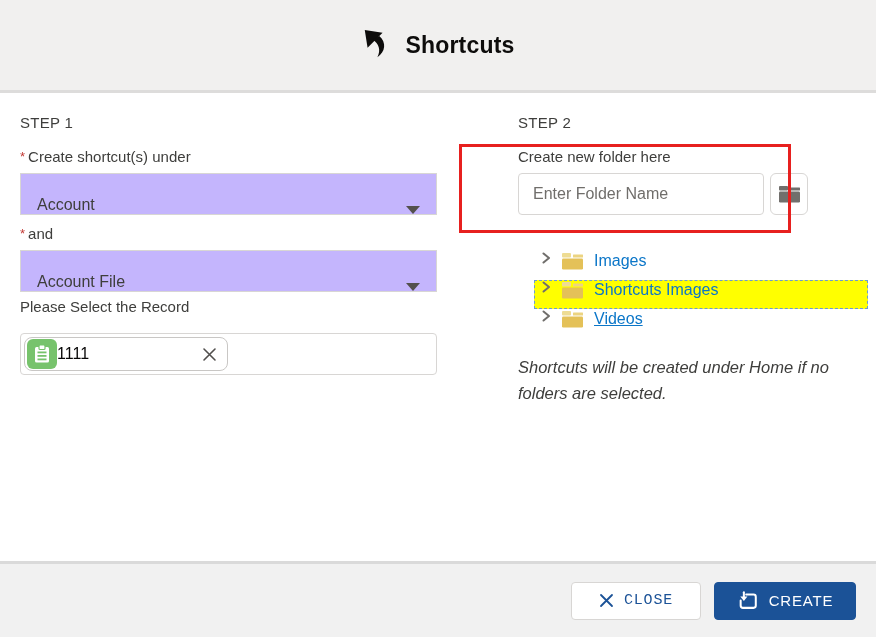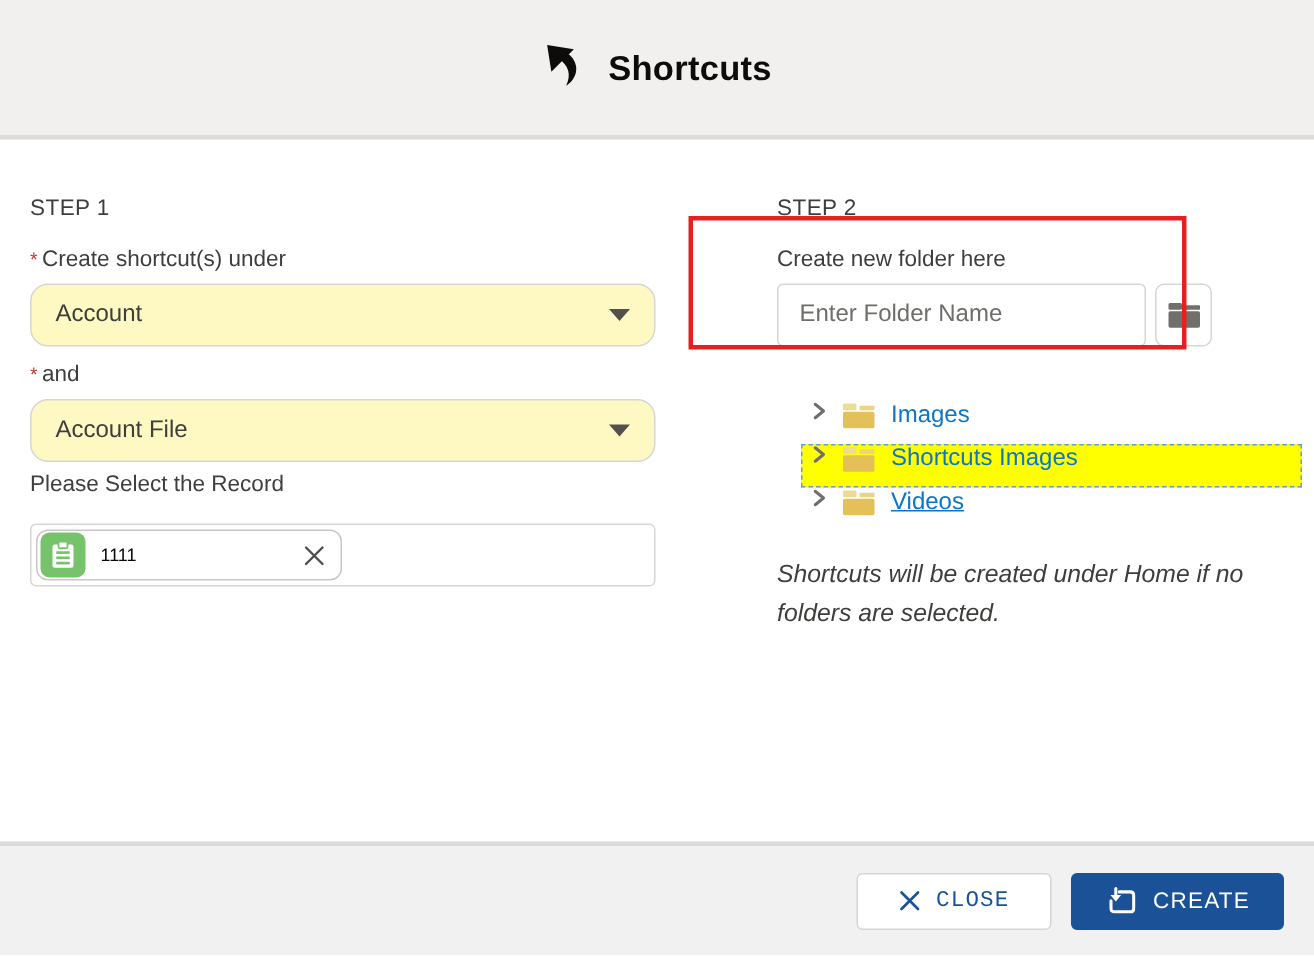--- a/index.html
+++ b/index.html
@@ -12,50 +12,50 @@
   
   .header {
     position:absolute; top:0; left:0; right:0; height:93px;
     background:#f1f0ef; border-bottom:3px solid #dddcdb;
     display:flex; align-items:center; justify-content:center; gap:14px;
   }
   .header .title {
     font-size:23px; font-weight:700; color:#0d0c0b; letter-spacing:.2px;
   }
   
-  .col { position:absolute; top:130px; }
+  .col { position:absolute; top:114px; }
   .col-left  { left:20px;  width:417px; }
   .col-right { left:470px; width:360px;margin-left:48px; }
   .step-heading { font-size:15px; font-weight:400; color:#3e3e3c;
     letter-spacing:.3px; line-height:17px; margin-bottom:17px; }
   .field-label { font-size:15px; color:#3e3e3c; line-height:18px; margin-bottom:7px; }
   .req { color:#c23934; margin-right:3px; font-size:13px; vertical-align:top; }
   .select-box {
-    height:42px; width:100%; background:#fef9c3; border:1px solid #d8d6d4;
-    border-radius:12px; display:flex; align-items:center; padding:0 16px;
+    height:42px; width:100%; background:#c4b5fd; border:1px solid #d8d6d4;
+    border-radius:0; display:flex; align-items:flex-end; padding:0 16px;
     font-size:16px; color:#3e3e3c; cursor:pointer;
   }
   .select-box .caret { margin-left:auto; width:0; height:0;
     border-left:7px solid transparent; border-right:7px solid transparent;
     border-top:8px solid #53504d; }
   .mb10 { margin-bottom:10px; } .mb6 { margin-bottom:6px; } .mb11 { margin-bottom:17px; }
   
   .record-box {
     height:42px; width:100%; border:1px solid #d8d6d4; border-radius:4px;
     background:#fff; display:flex; align-items:center; padding:3px;
   }
   .pill {
     height:34px; width:204px; border:1px solid #c9c7c5; border-radius:8px;
     display:flex; align-items:center; padding-left:2px; background:#fff;
   }
   .pill-icon {
     width:30px; height:30px; border-radius:6px; background:#77c36c;
     display:flex; align-items:center; justify-content:center; flex:none;
   }
-  .pill-label { font-size:12px; color:#080707; margin-left:10px; }
+  .pill-label { font-size:16px; color:#080707; }
   .pill-remove { margin-left:auto; margin-right:10px; display:flex; cursor:pointer; }
   
   .folder-row { display:flex; gap:6px; align-items:center; }
   .folder-input {
     width:246px; height:42px; border:1px solid #d8d6d4; border-radius:4px;
     padding:0 14px; font-size:16px; color:#3e3e3c;
     font-family:"Liberation Sans", sans-serif; outline:none;
   }
   .folder-input::placeholder { color:#706e6b; opacity:1; }
   .folder-btn {

